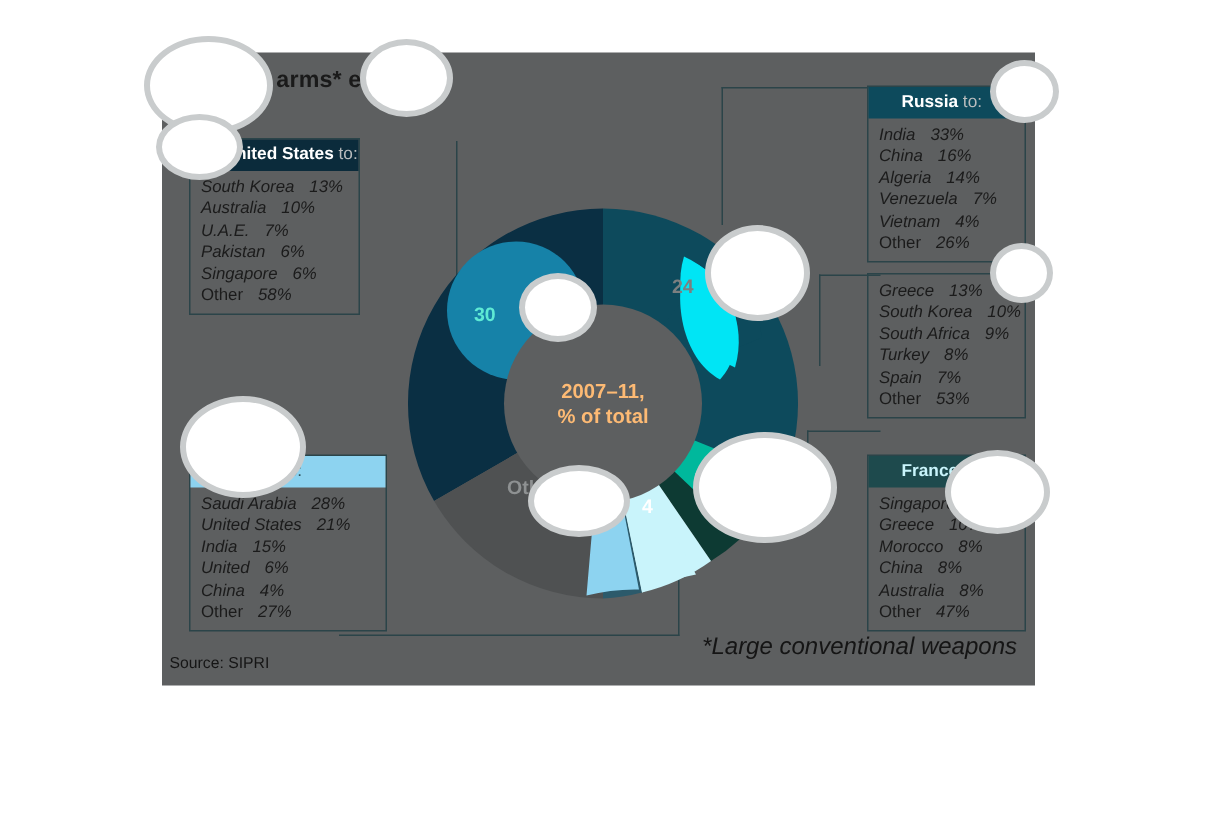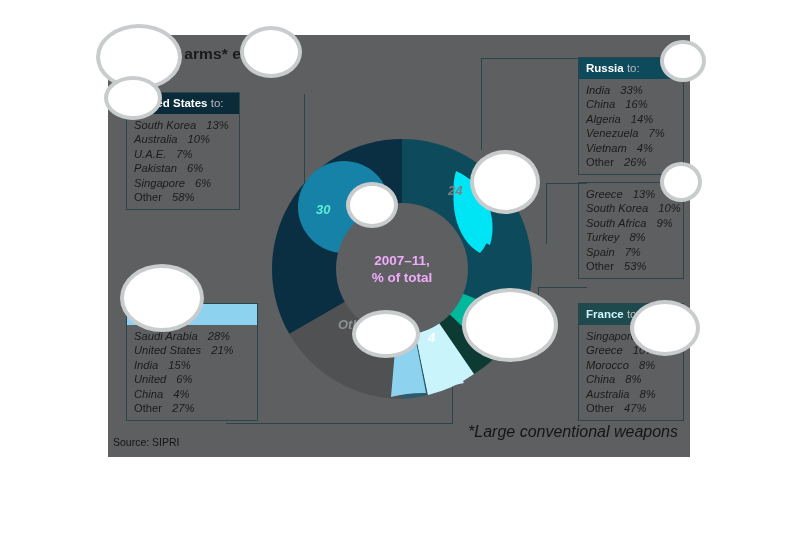--- a/index.html
+++ b/index.html
@@ -14,28 +14,28 @@
   #title{position:absolute;left:23px;top:10px;font-size:15.5px;font-weight:bold;color:#1a1a1a;
          letter-spacing:0.1px;white-space:nowrap;}
 
   
   #donutwrap{position:absolute;left:160px;top:100px;width:268px;height:268px;}
   #donutwrap svg{display:block;}
 
   .centertxt{position:absolute;left:0;top:0;width:268px;height:268px;display:flex;
              flex-direction:column;align-items:center;justify-content:center;
              pointer-events:none;}
-  .centertxt div{font-size:13.5px;font-weight:bold;color:#f0abfc;line-height:1.28;text-align:center;}
-
-  .seglabel{position:absolute;font-size:13px;font-weight:bold;font-style:italic;
+  .centertxt div{font-size:13.5px;font-weight:bold;color:#fdba74;line-height:1.28;text-align:center;}
+
+  .seglabel{position:absolute;font-size:13px;font-weight:bold;
             pointer-events:none;white-space:nowrap;}
 
   
   .box{position:absolute;border:1px solid #2b4449;box-sizing:border-box;}
-  .box .hdr{height:21px;line-height:21px;padding-left:7px;font-size:11.5px;font-weight:bold;
+  .box .hdr{height:21px;line-height:21px;padding-left:22px;font-size:11.5px;font-weight:bold;
             box-sizing:border-box;white-space:nowrap;}
   .box .hdr .to{font-weight:normal;color:#b9bcbd;}
   .box .body{padding:4px 7px 5px 7px;}
   .box .row{display:flex;font-size:11.2px;font-style:italic;
             color:#1b1b1b;line-height:14.4px;white-space:nowrap;}
   .box .row .v{font-style:italic;margin-left:10px;}
   .box .row.last{font-style:normal;}
 
   
   .conn{position:absolute;border-color:#2b4449;border-style:solid;border-width:0;}

